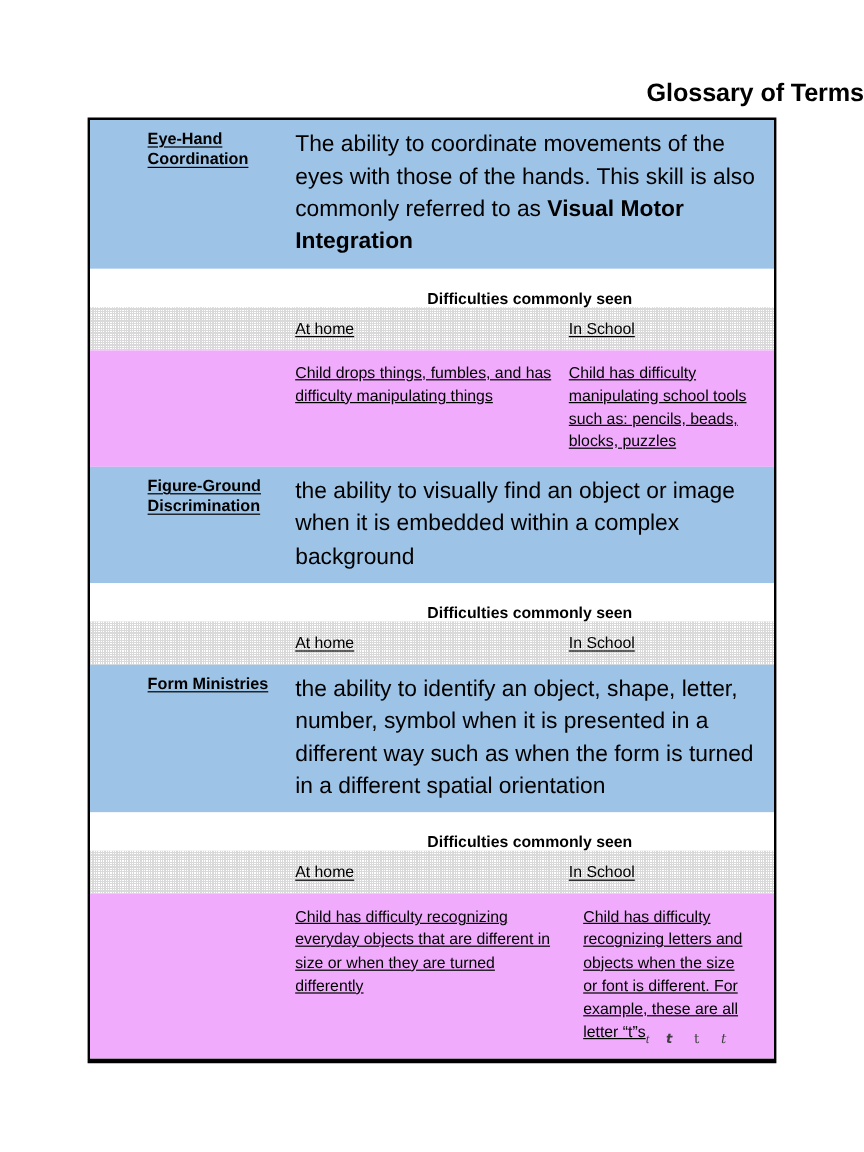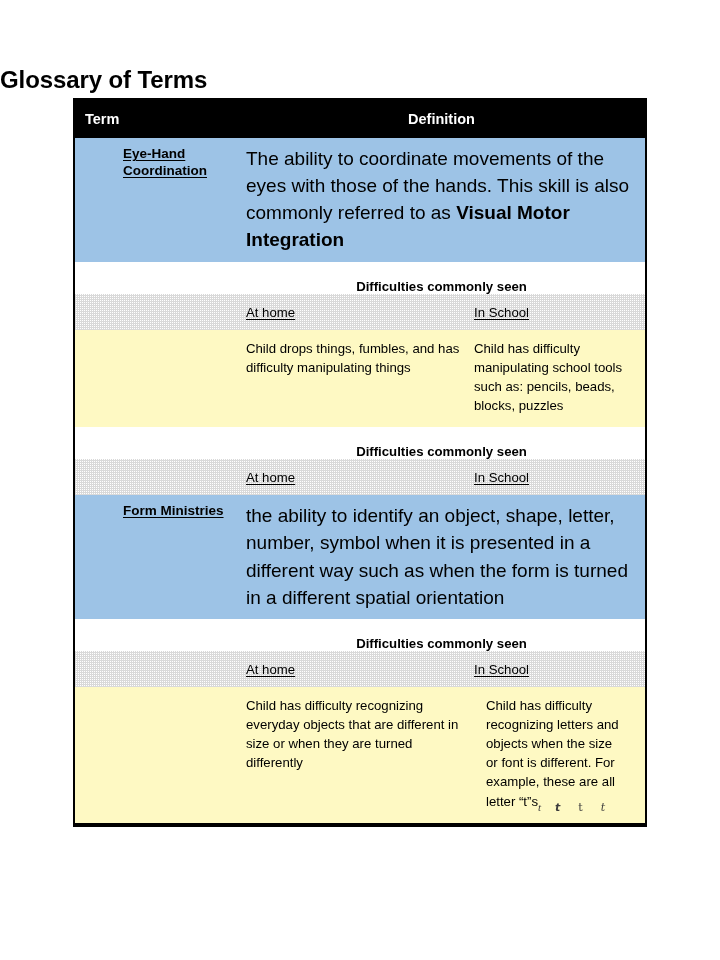--- a/index.html
+++ b/index.html
@@ -22,22 +22,22 @@
     inset: 0;
     background: #ffffff;
   }
 
   
   .doc-title {
     position: absolute;
     left: 0;
     top: 66px;
     width: 720px;
-    text-align: left;
-    font-size: 24px;
+    text-align: right;
+    font-size: 21px;
     font-weight: bold;
     letter-spacing: -0.1px;
     color: #000000;
   }
 
   
   .glossary-table {
     position: absolute;
     left: 73px;
     top: 98px;
@@ -150,21 +150,22 @@
     box-sizing: border-box;
   }
   .subhead-label {
     font-size: 13.2px;
     text-decoration: underline;
     text-underline-offset: 2px;
   }
 
   
   .row-detail {
-    background: #fef9c3;
+    background: #f0abfc;
+    text-decoration: underline;
   }
   .row-detail .col-term { padding-top: 0; padding-bottom: 0; }
   .row-detail .col-def {
     display: flex;
     padding-top: 9px;
     padding-bottom: 12px;
   }
   .row-detail .subcol-home,
   .row-detail .subcol-school {
     font-size: 13.2px;
@@ -219,24 +220,20 @@
 </style>
 </head>
 <body>
 
 <div class="page">
 
   <div class="doc-title">Glossary of Terms</div>
 
   <div class="glossary-table">
 
-    <div class="row row-header">
-      <div class="col-term">Term</div>
-      <div class="col-def">Definition</div>
-    </div>
 
     <div class="row row-term">
       <div class="col-term">
         <span class="term-label">Eye-Hand</span><br>
         <span class="term-label">Coordination</span>
       </div>
       <div class="col-def"><span>The ability to coordinate movements of the eyes with those of the hands. This skill is also commonly referred to as </span><span class="def-strong">Visual Motor Integration</span></div>
     </div>
 
     <div class="row row-diff">
@@ -253,20 +250,27 @@
     </div>
 
     <div class="row row-detail">
       <div class="col-term"></div>
       <div class="col-def">
         <div class="subcol-home">Child drops things, fumbles, and has difficulty manipulating things</div>
         <div class="subcol-school">Child has difficulty manipulating school tools such as: pencils, beads, blocks, puzzles</div>
       </div>
     </div>
 
+    <div class="row row-term">
+      <div class="col-term">
+        <span class="term-label">Figure-Ground</span><br>
+        <span class="term-label">Discrimination</span>
+      </div>
+      <div class="col-def"><span>the ability to visually find an object or image when it is embedded within a complex background</span></div>
+    </div>
 
     <div class="row row-diff">
       <div class="col-term"></div>
       <div class="col-def">Difficulties  commonly seen</div>
     </div>
 
     <div class="row row-subhead">
       <div class="col-term"></div>
       <div class="col-def">
         <div class="subcol-home"><span class="subhead-label">At home</span></div>

